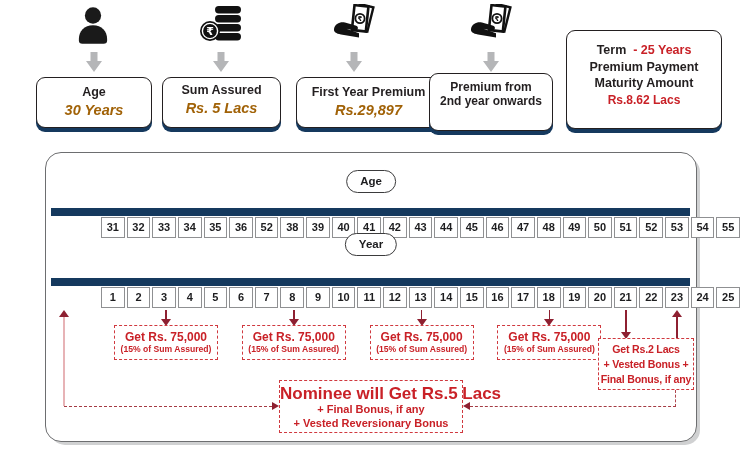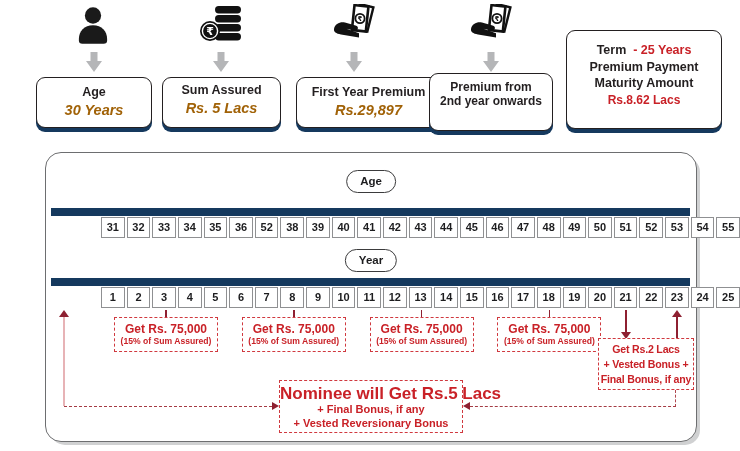--- a/index.html
+++ b/index.html
@@ -54,21 +54,21 @@
     border-left:5px solid transparent; border-right:5px solid transparent; border-top:7px solid #8e2031; }
   .arr-up { position:absolute; width:0; height:0;
     border-left:5px solid transparent; border-right:5px solid transparent; border-bottom:7px solid #8e2031; }
   .arr-right { position:absolute; width:0; height:0;
     border-top:4.5px solid transparent; border-bottom:4.5px solid transparent; border-left:7px solid #8e2031; }
   .arr-left { position:absolute; width:0; height:0;
     border-top:4.5px solid transparent; border-bottom:4.5px solid transparent; border-right:7px solid #8e2031; }
 
   
   .note { position:absolute; border:1.6px dashed #d0393f; background:#fff; text-align:center; color:#c92127; }
-  .payout { width:104px; height:35px; top:164px; padding-top:4px; }
+  .payout { width:104px; height:35px; top:172px; padding-top:4px; }
   .payout .l1 { font-weight:bold; font-size:12px; line-height:14px; white-space:nowrap; }
   .payout .l2 { font-weight:bold; font-size:8.6px; line-height:11px; white-space:nowrap; }
   .maturity { left:552px; top:185px; width:96px; height:52px; padding-top:3px; }
   .maturity .ml { font-weight:bold; font-size:10.6px; line-height:15px; letter-spacing:-0.2px; white-space:nowrap; }
   .nominee { left:233px; top:227px; width:184px; height:53px; padding-top:4px; }
   .nominee .n1 { font-weight:bold; font-size:17px; line-height:17px; white-space:nowrap; }
   .nominee .n2 { font-weight:bold; font-size:11px; line-height:14px; white-space:nowrap; }
 </style>
 </head>
 <body>
@@ -188,21 +188,21 @@
         <div class="cell">48</div>
         <div class="cell">49</div>
         <div class="cell">50</div>
         <div class="cell">51</div>
         <div class="cell">52</div>
         <div class="cell">53</div>
         <div class="cell">54</div>
         <div class="cell">55</div>
       </div>
 
-    <div class="pill" style="top:96px;">Year</div>
+    <div class="pill" style="top:80px;">Year</div>
     <div class="bar" style="top:125px;"></div>
     <div class="cells" style="top:134px;">
         <div class="cell">1</div>
         <div class="cell">2</div>
         <div class="cell">3</div>
         <div class="cell">4</div>
         <div class="cell">5</div>
         <div class="cell">6</div>
         <div class="cell">7</div>
         <div class="cell">8</div>

